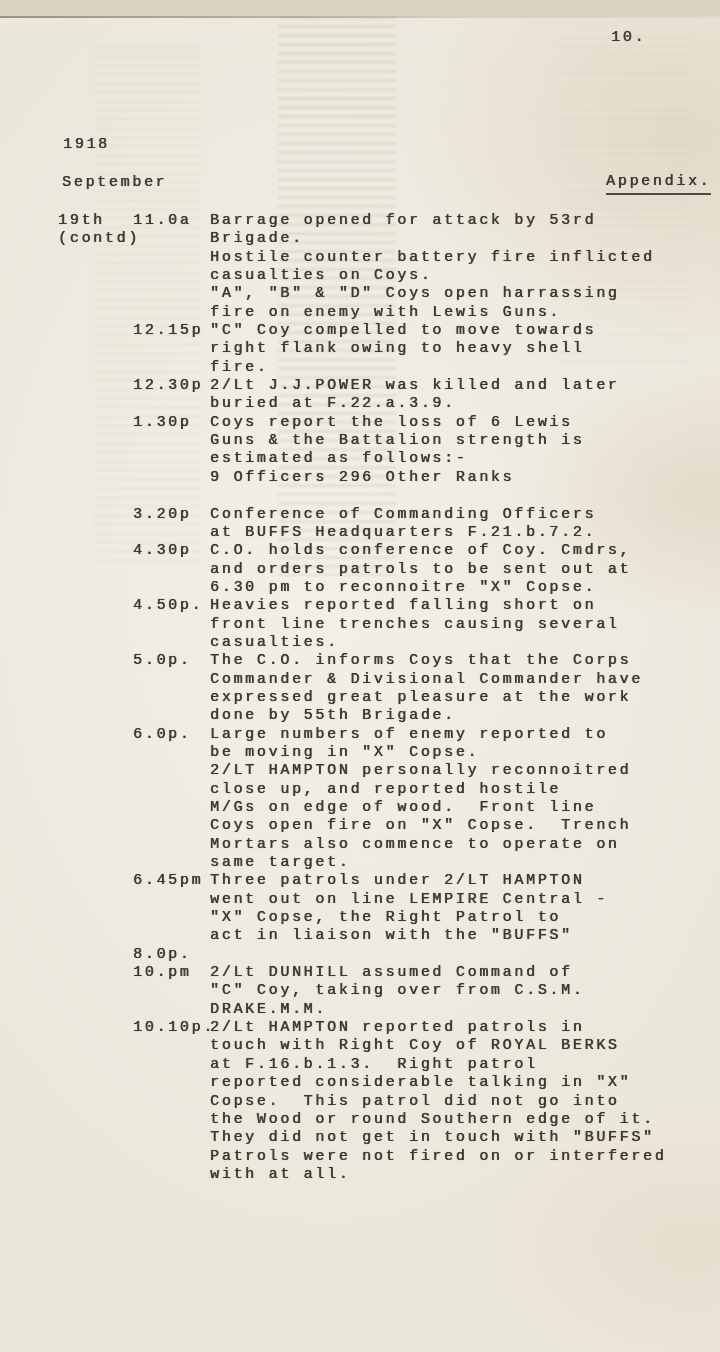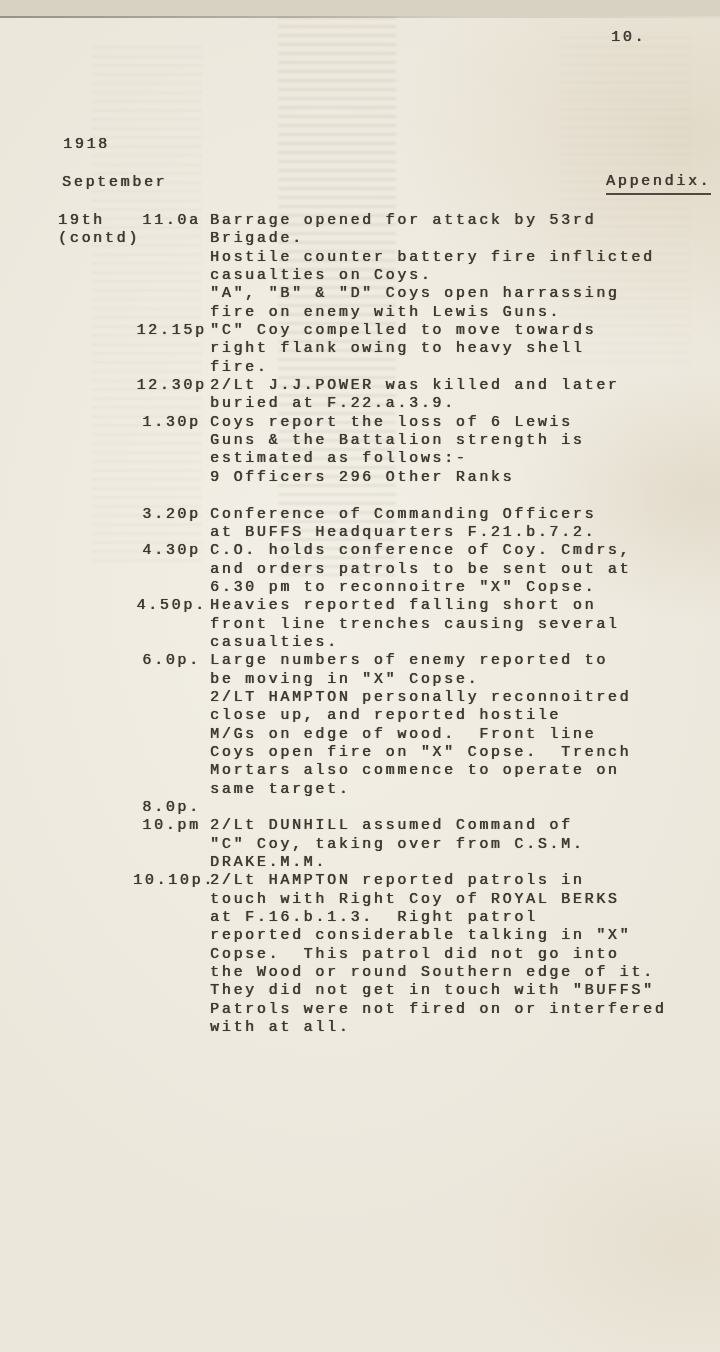--- a/index.html
+++ b/index.html
@@ -79,21 +79,21 @@
     top: 196px;
     width: 640px;
   }
   .entry {
     display: grid;
     grid-template-columns: 75px 77px 1fr;
     align-items: start;
   }
   .entry.gap-before { margin-top: 18.35px; }
   .entry .date-cell { grid-column: 1; }
-  .entry .time-cell { grid-column: 2; text-align: center; }
+  .entry .time-cell { grid-column: 2; }
   .entry .text-cell { grid-column: 3; }
 </style>
 </head>
 <body>
 
 <div class="page">
   <div class="top-edge"></div>
   <div class="ghost g1"></div>
   <div class="ghost g2"></div>
   <div class="ghost g3"></div>
@@ -157,34 +157,50 @@
     </div>
 
     <div class="entry">
       <div class="typed date-cell"></div>
       <div class="typed time-cell">4.50p.</div>
       <div class="typed text-cell">Heavies reported falling short on
 front line trenches causing several
 casualties.</div>
     </div>
 
+    <div class="entry">
+      <div class="typed date-cell"></div>
+      <div class="typed time-cell">5.0p.</div>
+      <div class="typed text-cell">The C.O. informs Coys that the Corps
+Commander &amp; Divisional Commander have
+expressed great pleasure at the work
+done by 55th Brigade.</div>
+    </div>
 
     <div class="entry">
       <div class="typed date-cell"></div>
       <div class="typed time-cell">6.0p.</div>
       <div class="typed text-cell">Large numbers of enemy reported to
 be moving in "X" Copse.
 2/LT HAMPTON personally reconnoitred
 close up, and reported hostile
 M/Gs on edge of wood.  Front line
 Coys open fire on "X" Copse.  Trench
 Mortars also commence to operate on
 same target.</div>
     </div>
 
+    <div class="entry">
+      <div class="typed date-cell"></div>
+      <div class="typed time-cell">6.45pm</div>
+      <div class="typed text-cell">Three patrols under 2/LT HAMPTON
+went out on line LEMPIRE Central -
+"X" Copse, the Right Patrol to
+act in liaison with the "BUFFS"</div>
+    </div>
 
 
     <div class="entry">
       <div class="typed date-cell"></div>
       <div class="typed time-cell">8.0p.</div>
     </div>
 
     <div class="entry">
       <div class="typed date-cell"></div>
       <div class="typed time-cell">10.pm</div>

